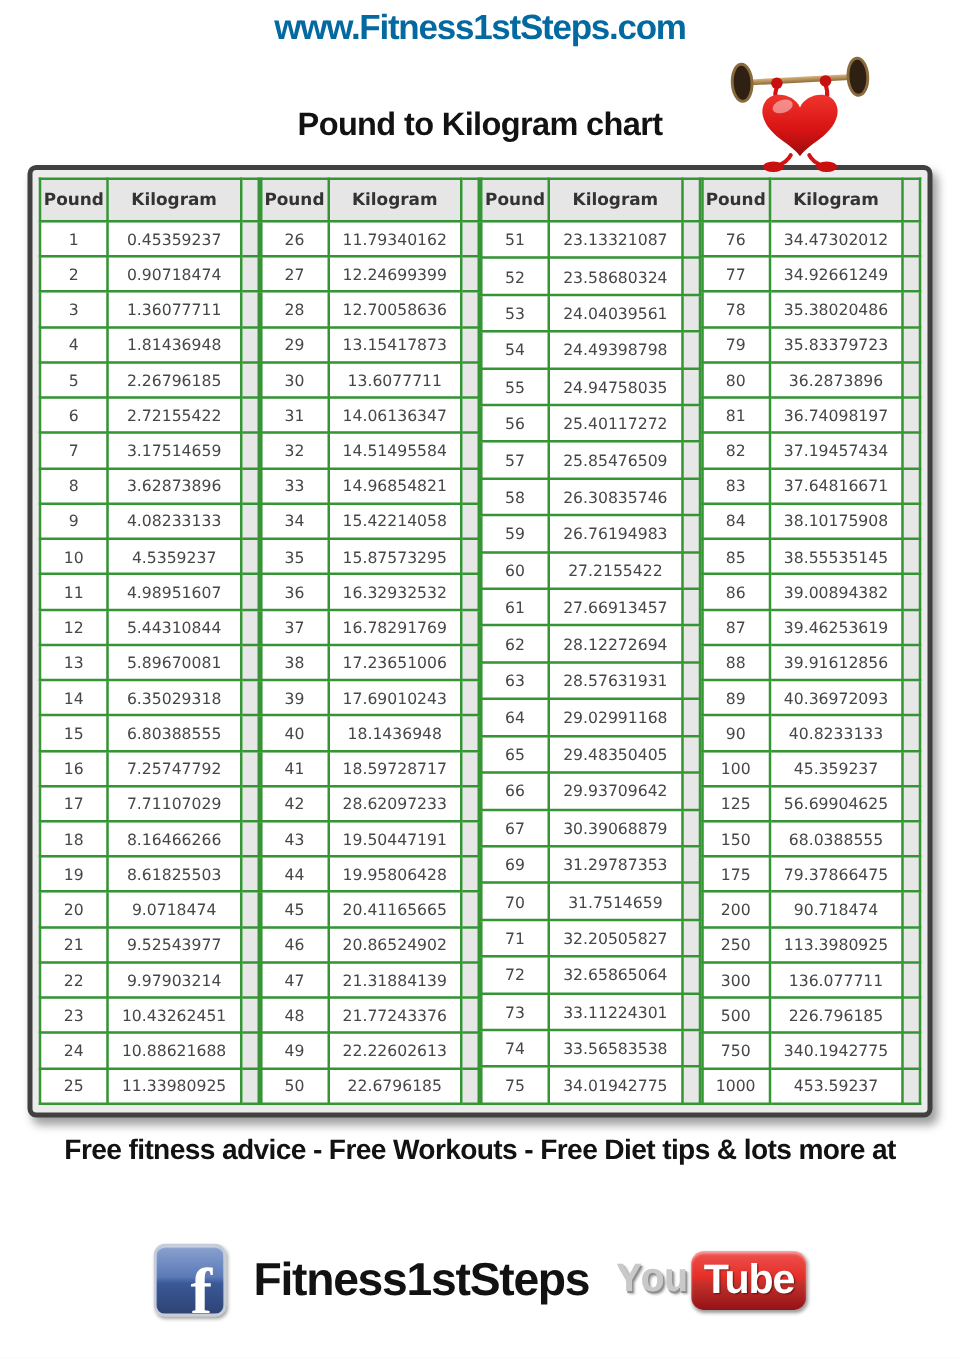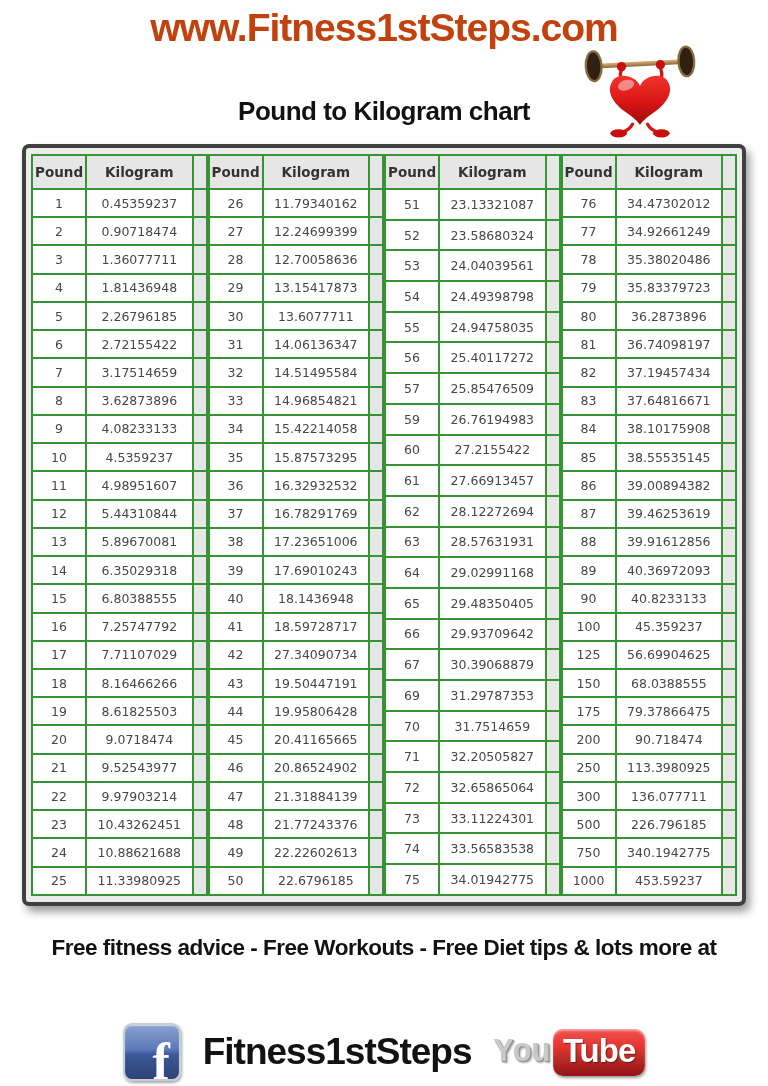--- a/index.html
+++ b/index.html
@@ -7,22 +7,22 @@
   body {
     width: 768px; height: 1086px;
     position: relative; overflow: hidden;
     font-family: "Liberation Sans", sans-serif;
   }
 
   
   .site-title {
     padding-top: 6px;
     text-align: center;
-    font-size: 39px; font-weight: 700;
-    letter-spacing: -1px; color: #c2410c;
+    font-size: 28px; font-weight: 700;
+    letter-spacing: -1px; color: #0369a1;
   }
   .mascot {
     position: absolute; top: 36px; left: 576px;
     width: 128px; height: 102px;
   }
   .subtitle {
     margin-top: 46px;
     text-align: center;
     font-size: 26px; font-weight: 700;
     letter-spacing: -0.5px; color: #121212;
@@ -58,21 +58,21 @@
     background: #ffffff;
     font-size: 12.5px; color: #474747;
   }
   col.c-pound  { width: 31%; }
   col.c-kg     { width: 61%; }
   col.c-spacer { width: 8%;  }
   table.grouptable th.spacer, table.grouptable td.spacer { background: #e7e7e7; }
 
   
   .tagline {
-    margin-top: 29px;
+    margin-top: 13px;
     text-align: center;
     font-size: 22.5px; font-weight: 700;
     letter-spacing: -0.5px; color: #121212;
   }
   .brand-row {
     margin-top: 62px;
     display: flex; align-items: center; justify-content: center;
     gap: 22px;
   }
   .fb-badge {
@@ -379,21 +379,21 @@
             <td>18.1436948</td>
             <td class="spacer"></td>
           </tr>
           <tr>
             <td>41</td>
             <td>18.59728717</td>
             <td class="spacer"></td>
           </tr>
           <tr>
             <td>42</td>
-            <td>27.34090734</td>
+            <td>28.62097233</td>
             <td class="spacer"></td>
           </tr>
           <tr>
             <td>43</td>
             <td>19.50447191</td>
             <td class="spacer"></td>
           </tr>
           <tr>
             <td>44</td>
             <td>19.95806428</td>
@@ -472,20 +472,25 @@
             <td class="spacer"></td>
           </tr>
           <tr>
             <td>56</td>
             <td>25.40117272</td>
             <td class="spacer"></td>
           </tr>
           <tr>
             <td>57</td>
             <td>25.85476509</td>
+            <td class="spacer"></td>
+          </tr>
+          <tr>
+            <td>58</td>
+            <td>26.30835746</td>
             <td class="spacer"></td>
           </tr>
           <tr>
             <td>59</td>
             <td>26.76194983</td>
             <td class="spacer"></td>
           </tr>
           <tr>
             <td>60</td>
             <td>27.2155422</td>

